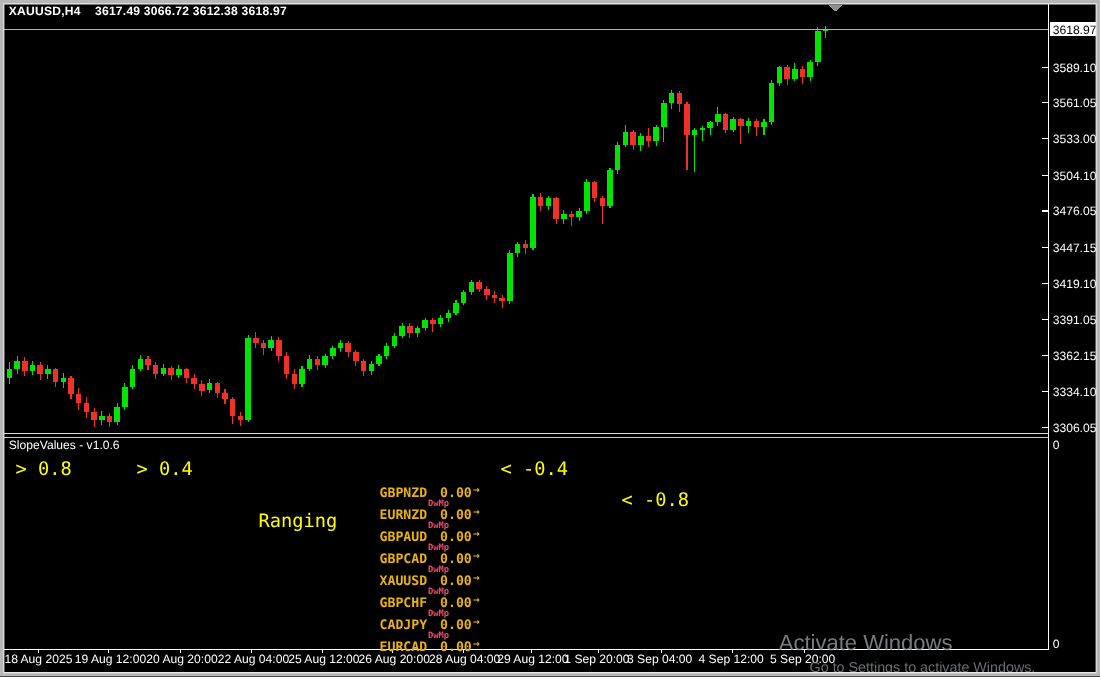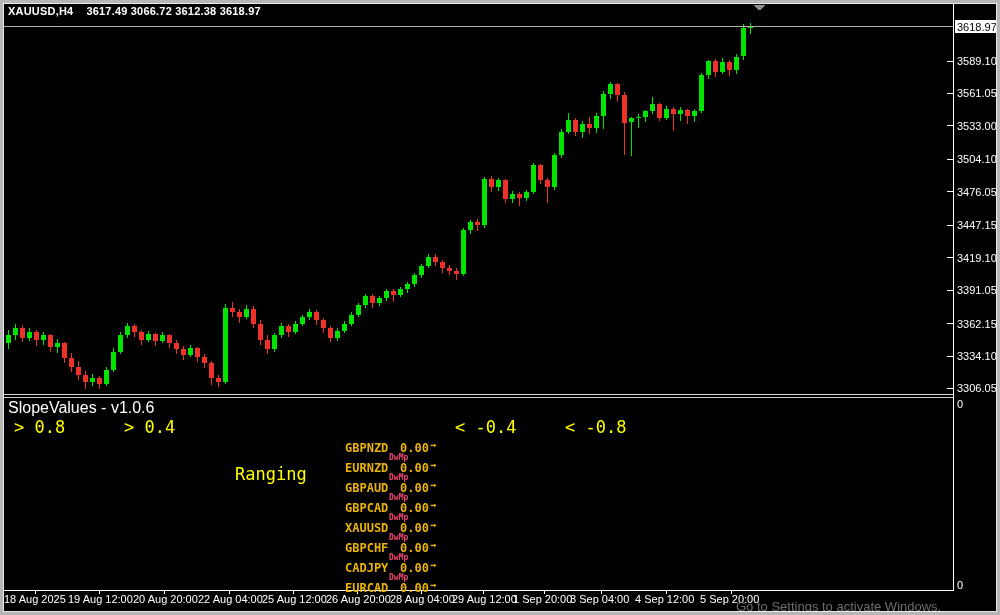--- a/index.html
+++ b/index.html
@@ -5,21 +5,21 @@
   html,body{margin:0;padding:0;background:#3a3a3a;}
   .screen{
     position:relative;width:1000px;height:615px;background:#000;
     overflow:hidden;font-family:"Liberation Sans",sans-serif;
   }
   .frame{position:absolute;inset:0;z-index:60;pointer-events:none;
     box-shadow:inset 0 0 0 3px #b6b6b6, inset 0 0 0 4px #e9e9e9;}
   .titlebar{position:absolute;left:8px;top:5px;z-index:25;display:flex;gap:13px;
     color:#fff;font-size:11px;font-weight:bold;letter-spacing:.2px;white-space:nowrap;}
   #chartsvg{position:absolute;left:0;top:0;z-index:10;}
-  .ind-title{position:absolute;left:8px;top:399px;z-index:25;color:#fff;font-size:16px;}
+  .ind-title{position:absolute;left:8px;top:399px;z-index:25;color:#fff;font-size:11px;}
   .hdr{position:absolute;top:417px;z-index:25;color:#ffff00;
     font-family:"DejaVu Sans Mono",monospace;font-size:17px;white-space:pre;}
   .pair-name,.pair-val{position:absolute;z-index:25;color:#eab308;
     font-family:"DejaVu Sans Mono",monospace;font-size:12px;font-weight:bold;white-space:nowrap;}
   .pair-sub{position:absolute;z-index:25;color:#f0466e;
     font-family:"DejaVu Sans Mono",monospace;font-size:8px;font-weight:bold;margin-left:44px;}
   .arr{font-size:10px;position:relative;top:-4px;margin-left:1px;}
   .wm1{position:absolute;left:708px;top:574px;z-index:30;color:#8e9296;font-size:20px;opacity:.85;white-space:nowrap;}
   .wm2{position:absolute;left:736px;top:599px;z-index:30;color:#84888c;font-size:13px;opacity:.8;white-space:nowrap;}
 </style>
@@ -519,21 +519,21 @@
       <line x1="731" y1="590.5" x2="731" y2="594" stroke="#fff"></line>
       <text x="700" y="603" fill="#fff" font-size="11" font-family="&quot;Liberation Sans&quot;,sans-serif">5 Sep 20:00</text>
     </svg>
 
   <div class="ind-title">SlopeValues - v1.0.6</div>
   <div id="headers">
       <div class="hdr" style="left: 14px;">&gt; 0.8</div>
       <div class="hdr" style="left: 124px;">&gt; 0.4</div>
       <div class="hdr" style="left: 235px; margin-top: 47px;">Ranging</div>
       <div class="hdr" style="left: 455px;">&lt; -0.4</div>
-      <div class="hdr" style="left: 565px;">&lt; -0.8</div>
+      <div class="hdr" style="left: 565px; margin-top: 28px;">&lt; -0.8</div>
     </div>
   <div id="pairs">
       <div class="pair-name" style="left: 345px; top: 441px;">GBPNZD</div>
       <div class="pair-val" style="left: 400px; top: 441px;"><span>0.00</span><span class="arr">→</span></div>
       <div class="pair-sub" style="left: 345px; top: 453px;">DwMp</div>
       <div class="pair-name" style="left: 345px; top: 461px;">EURNZD</div>
       <div class="pair-val" style="left: 400px; top: 461px;"><span>0.00</span><span class="arr">→</span></div>
       <div class="pair-sub" style="left: 345px; top: 473px;">DwMp</div>
       <div class="pair-name" style="left: 345px; top: 481px;">GBPAUD</div>
       <div class="pair-val" style="left: 400px; top: 481px;"><span>0.00</span><span class="arr">→</span></div>
@@ -547,16 +547,17 @@
       <div class="pair-name" style="left: 345px; top: 541px; text-align: right;">GBPCHF</div>
       <div class="pair-val" style="left: 400px; top: 541px;"><span>0.00</span><span class="arr">→</span></div>
       <div class="pair-sub" style="left: 345px; top: 553px;">DwMp</div>
       <div class="pair-name" style="left: 345px; top: 561px;">CADJPY</div>
       <div class="pair-val" style="left: 400px; top: 561px;"><span>0.00</span><span class="arr">→</span></div>
       <div class="pair-sub" style="left: 345px; top: 573px;">DwMp</div>
       <div class="pair-name" style="left: 345px; top: 581px;">EURCAD</div>
       <div class="pair-val" style="left: 400px; top: 581px;"><span>0.00</span><span class="arr">→</span></div>
     </div>
 
+  <div class="wm1">Activate Windows</div>
   <div class="wm2">Go to Settings to activate Windows.</div>
 
   <div class="frame"></div>
 </div>
 
 </body></html>

